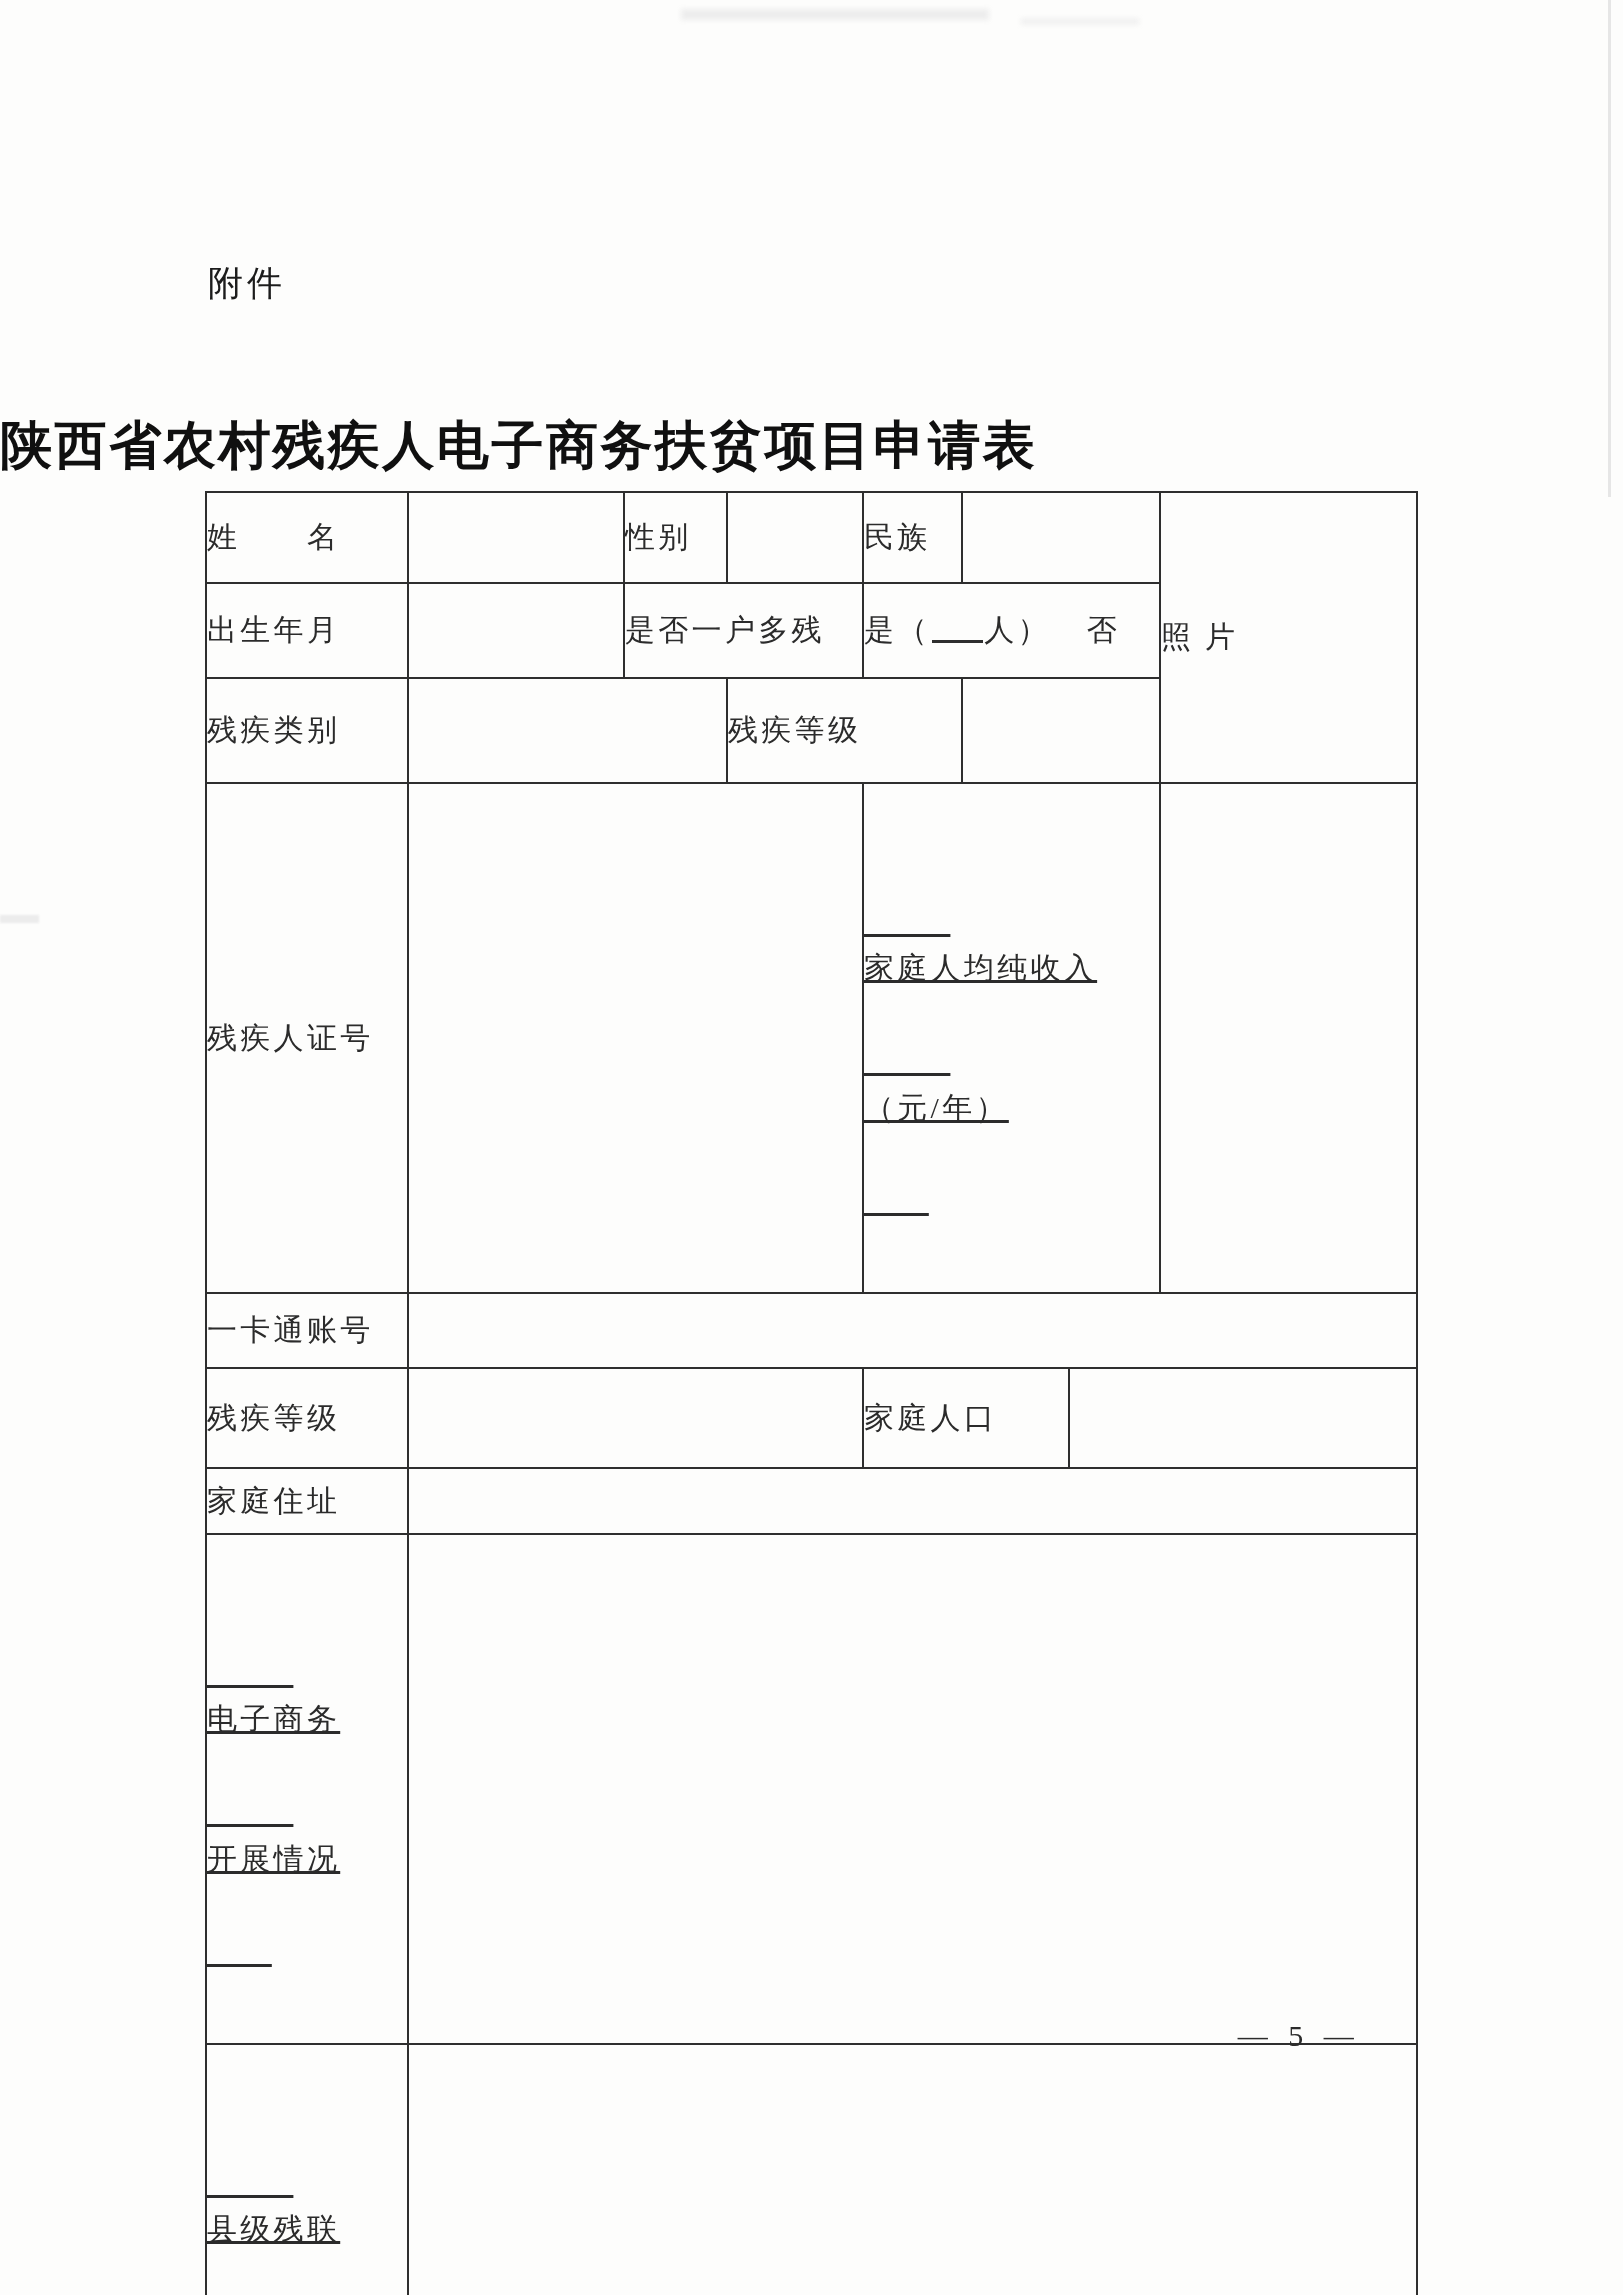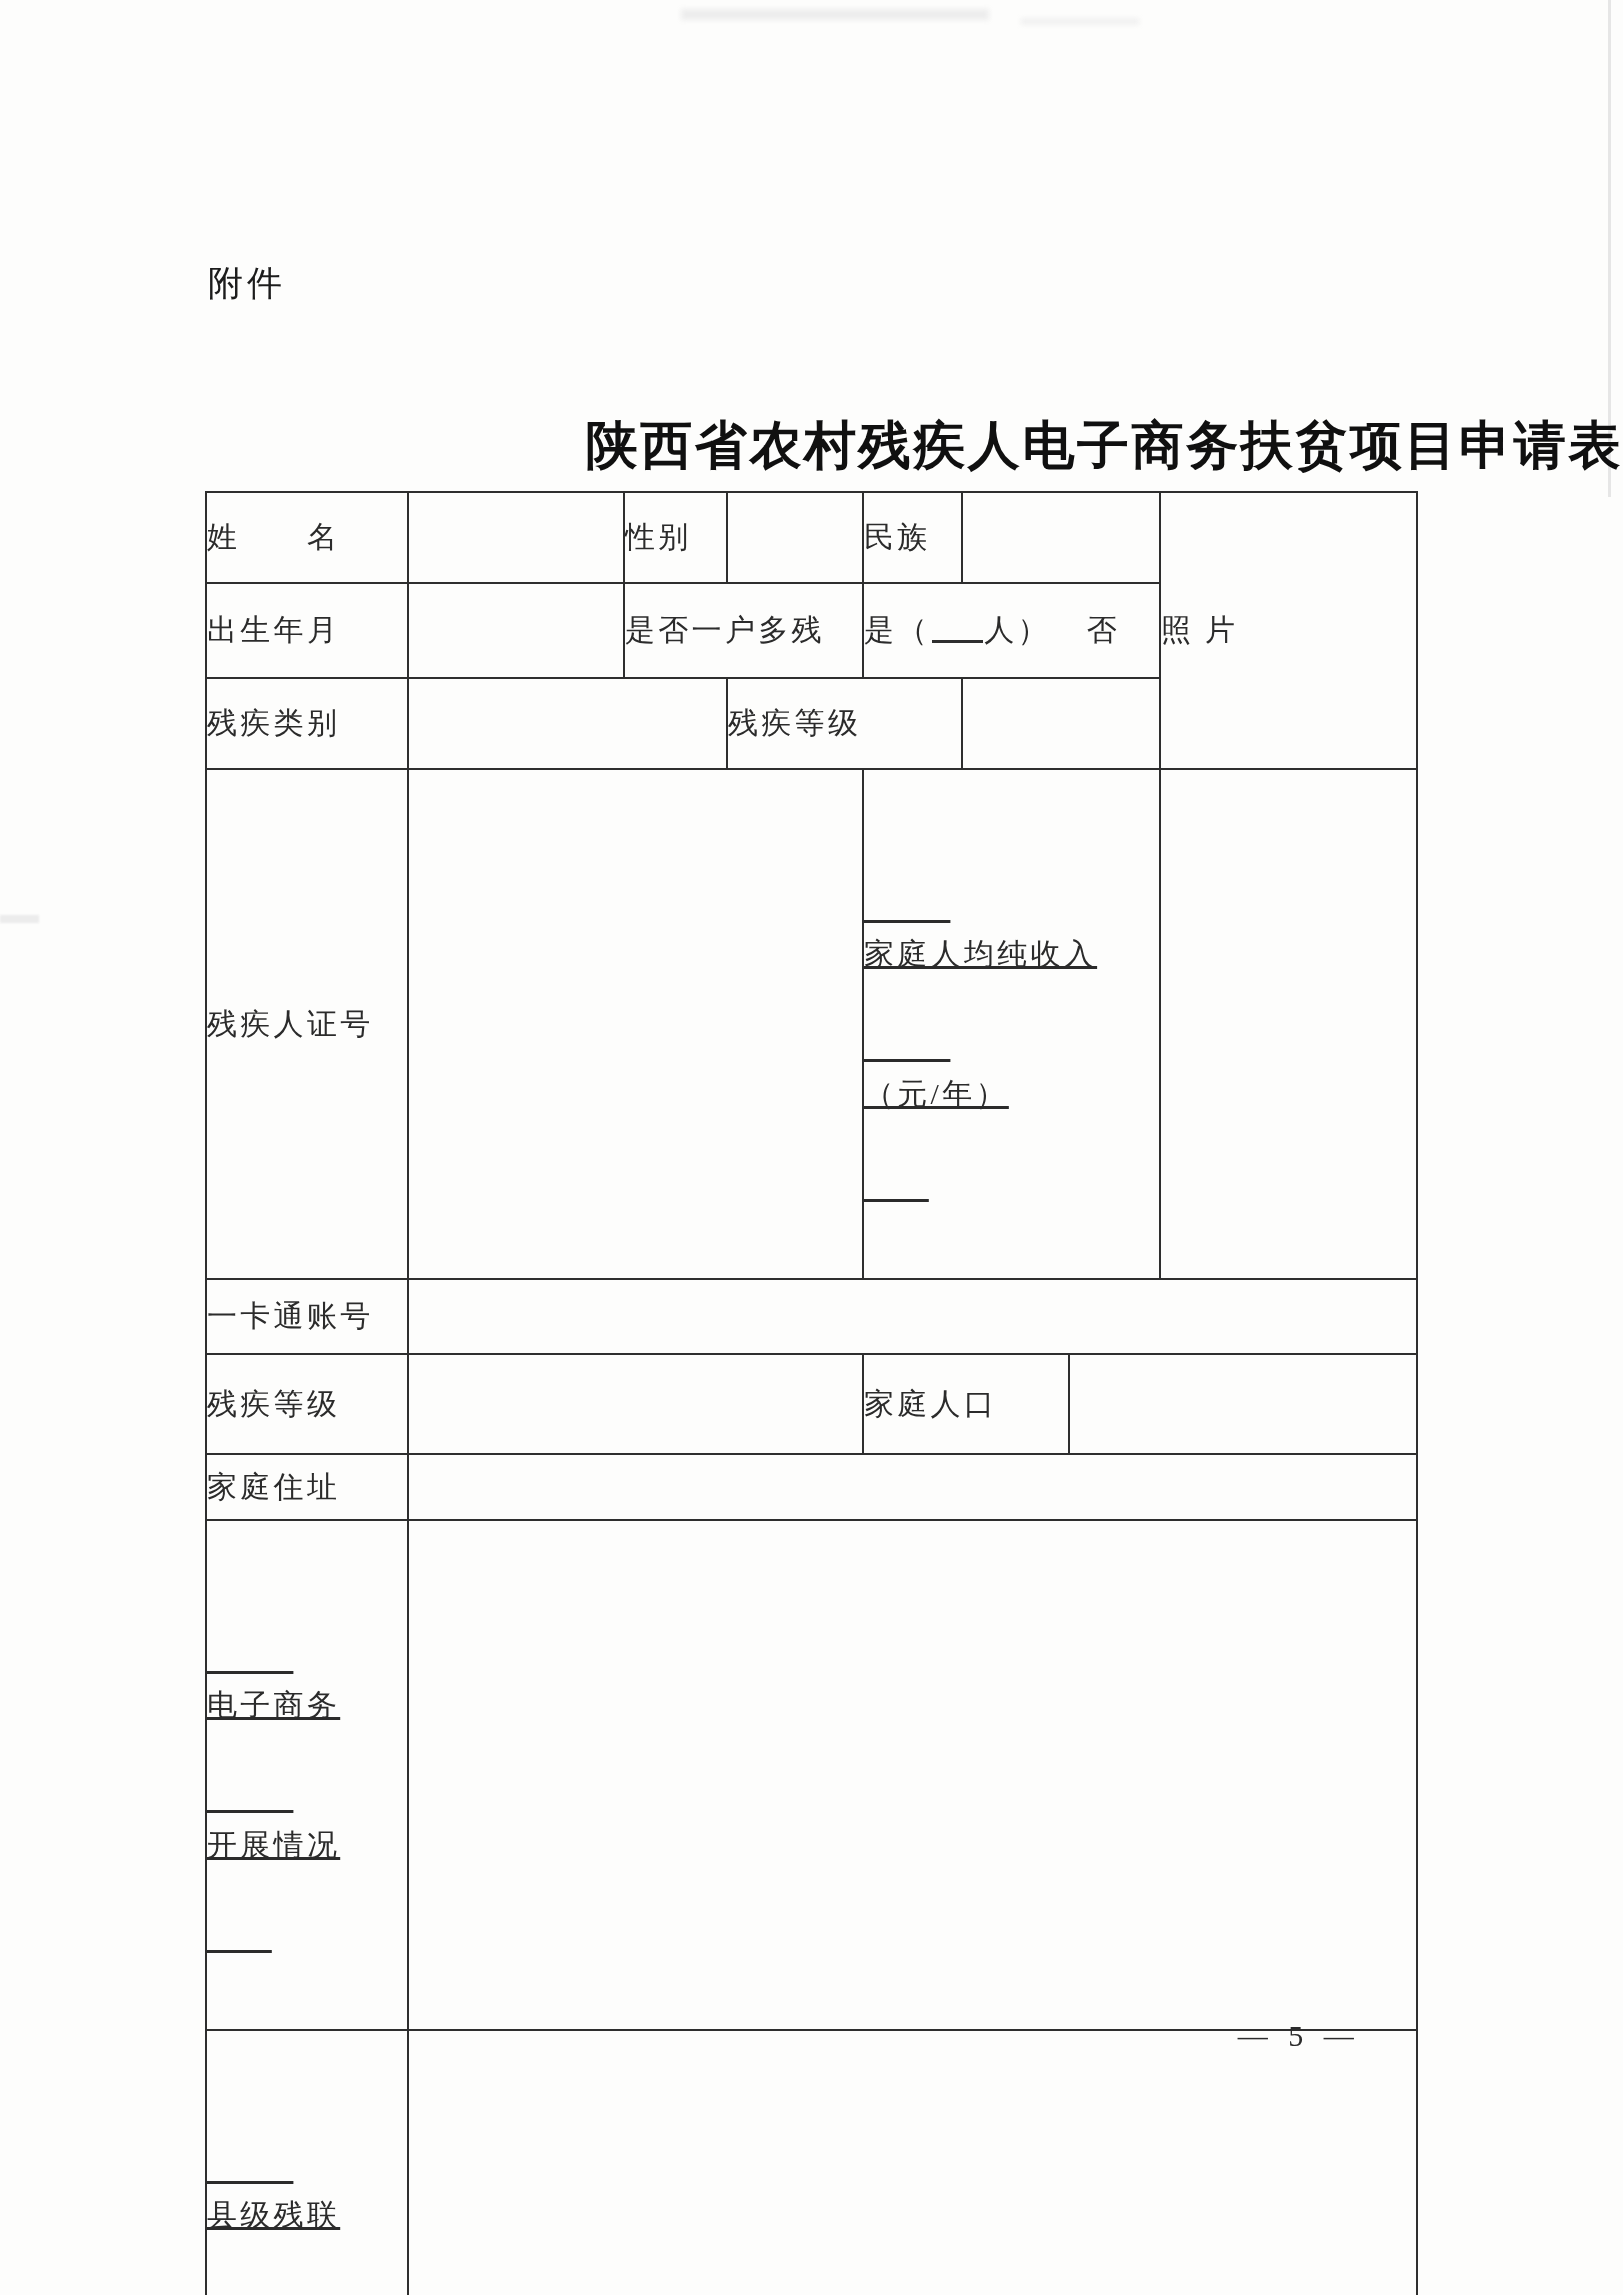--- a/index.html
+++ b/index.html
@@ -15,21 +15,21 @@
     position: absolute;
     left: 208px; top: 260px;
     font-size: 35px;
     letter-spacing: 3.9px;
     font-family: "Liberation Sans", "DejaVu Sans", sans-serif;
     color: #1c1c1c;
   }
   .title {
     position: absolute;
     left: 0; top: 416px; width: 1623px;
-    text-align: right;
+    text-align: left;
     font-size: 52px;
     font-weight: bold;
     letter-spacing: 2.6px;
     line-height: 1.15;
     font-family: "Liberation Sans", "DejaVu Sans", sans-serif;
     color: #101010;
   }
   table.form {
     position: absolute;
     left: 205px; top: 491px;
@@ -108,21 +108,21 @@
     <td rowspan="3">照 片</td>
   </tr>
 
   <tr style="height:95px">
     <td>出生年月</td>
     <td></td>
     <td colspan="2">是否一户多残</td>
     <td colspan="3"><span>是（</span><span class="uline"></span><span>人）</span><span class="gap"></span><span>否</span></td>
   </tr>
 
-  <tr style="height:91px">
+  <tr style="height:105px">
     <td>残疾类别</td>
     <td colspan="2"></td>
     <td colspan="2">残疾等级</td>
     <td colspan="2"></td>
   </tr>
 
   <tr style="height:95px">
     <td>残疾人证号</td>
     <td colspan="3"></td>
     <td colspan="3" class="small">

